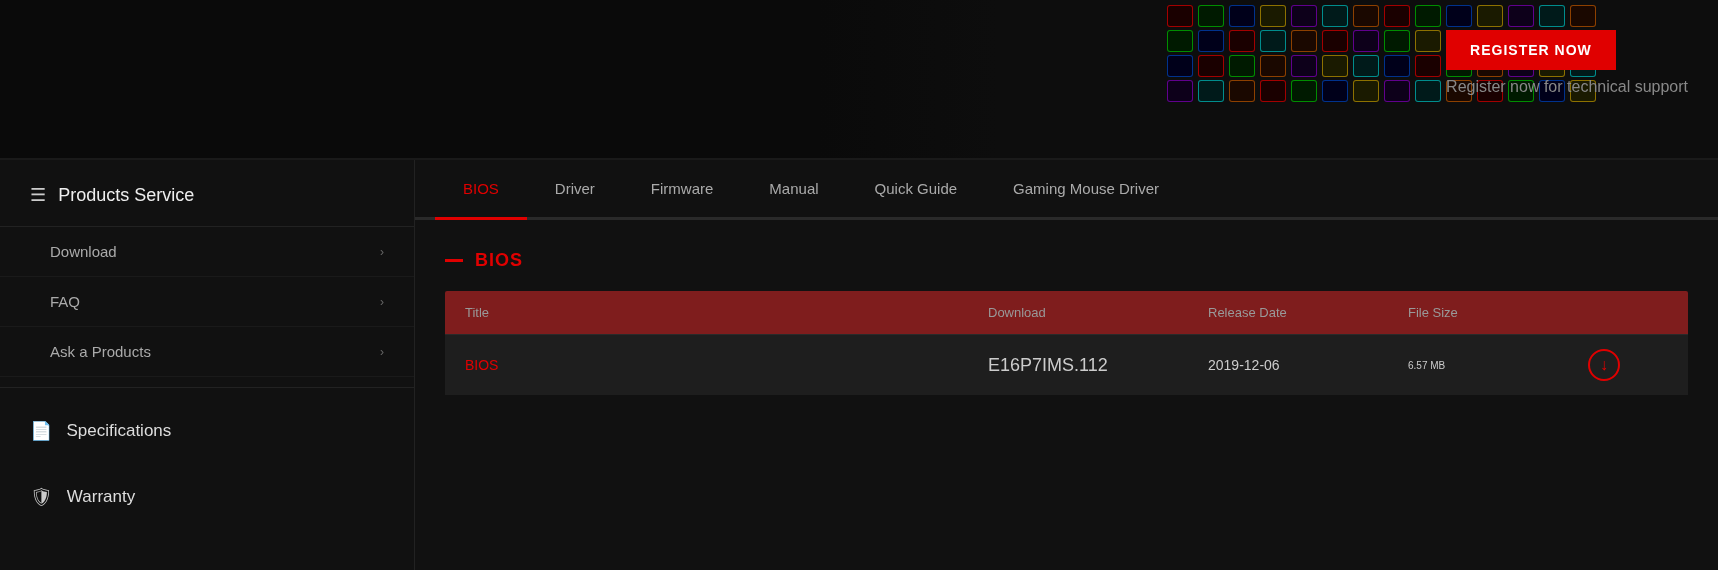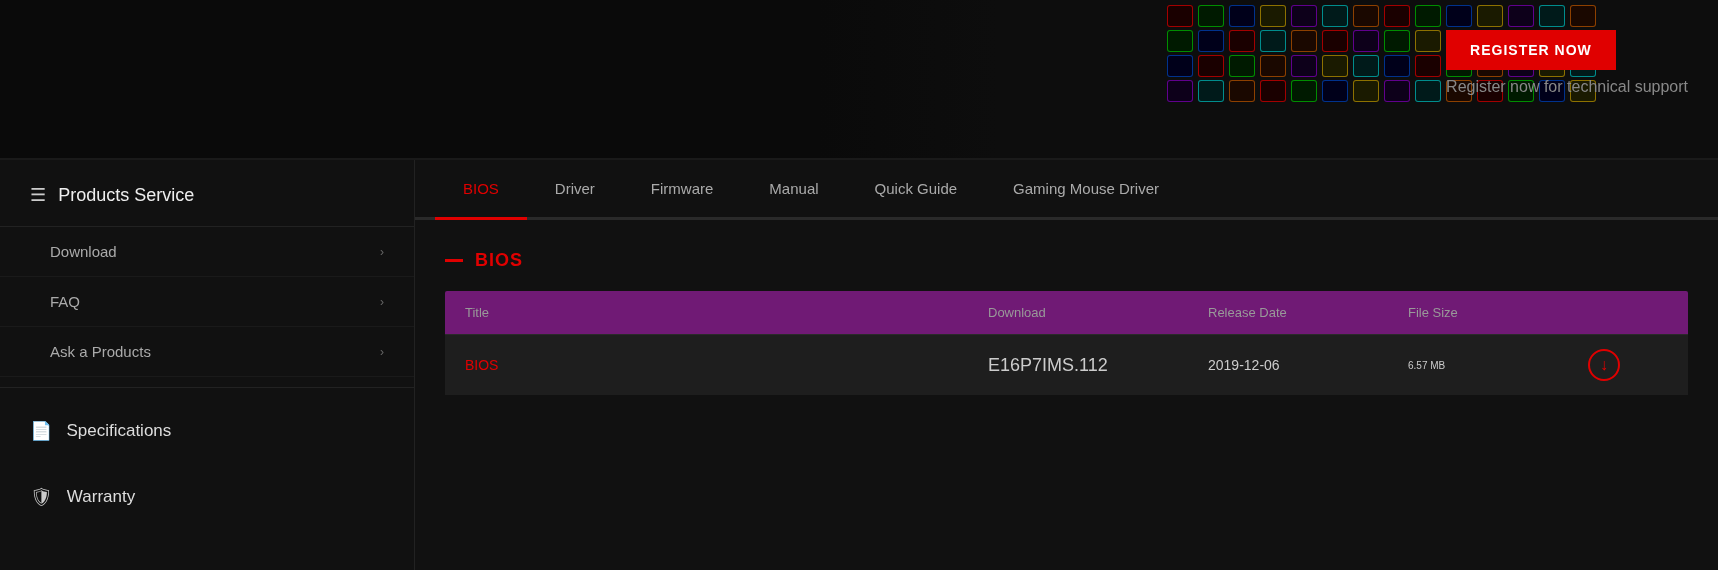--- a/index.html
+++ b/index.html
@@ -257,21 +257,21 @@
     }
     .bios-title-text {
       color: #e00000;
       font-size: 18px;
       font-weight: bold;
       letter-spacing: 1px;
     }
 
     .bios-table {
       width: 100%;
-      background: #701a75;
+      background: #7f1d1d;
       border-radius: 2px;
     }
 
     .bios-table-header {
       display: grid;
       grid-template-columns: 1fr 220px 200px 180px 80px;
       padding: 14px 20px;
       color: #999;
       font-size: 13px;
       border-bottom: 1px solid #2a2a2a;

